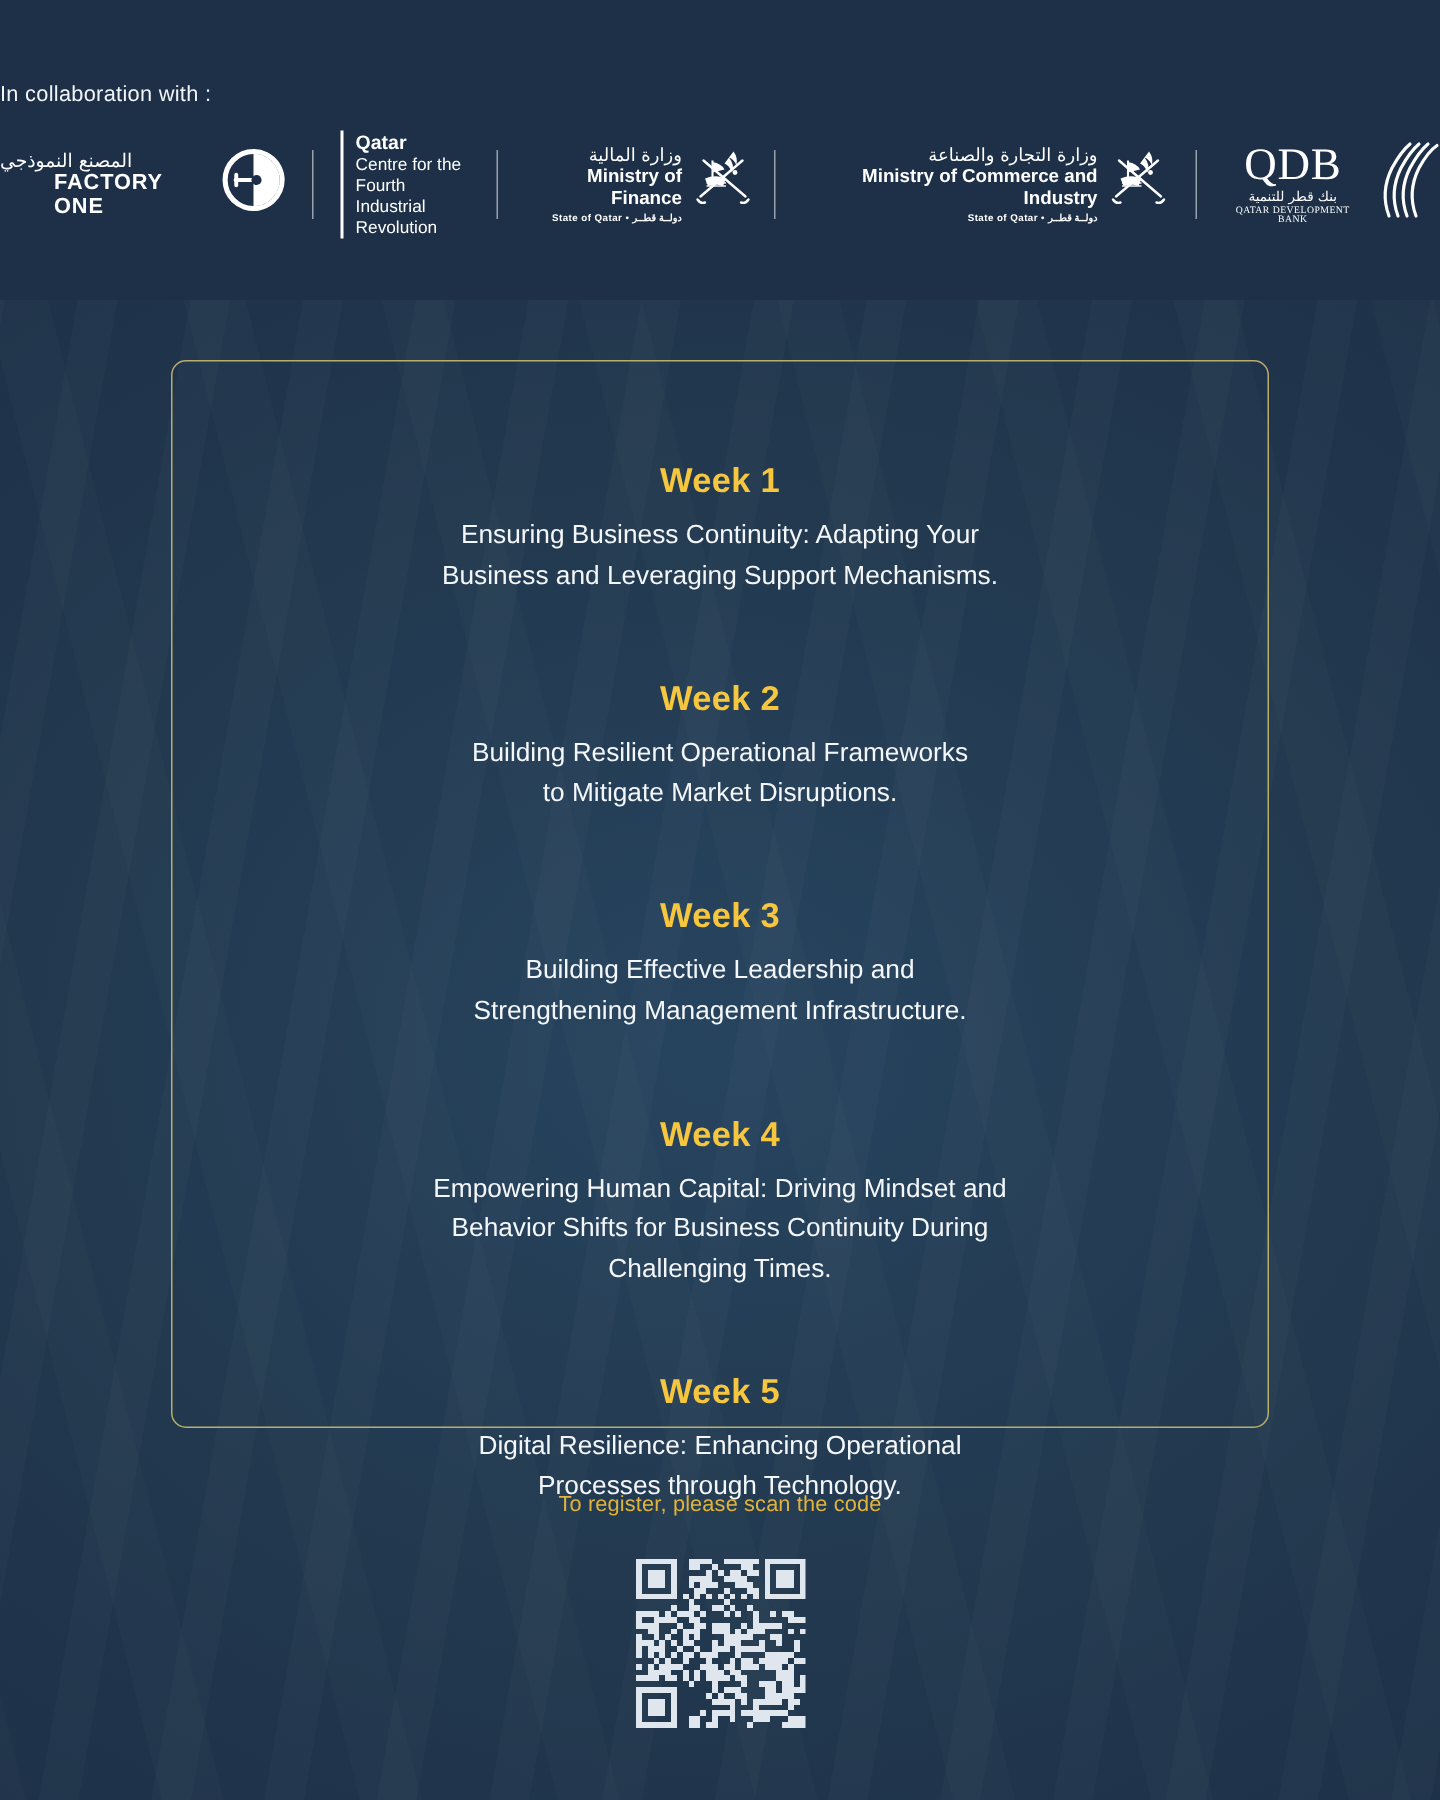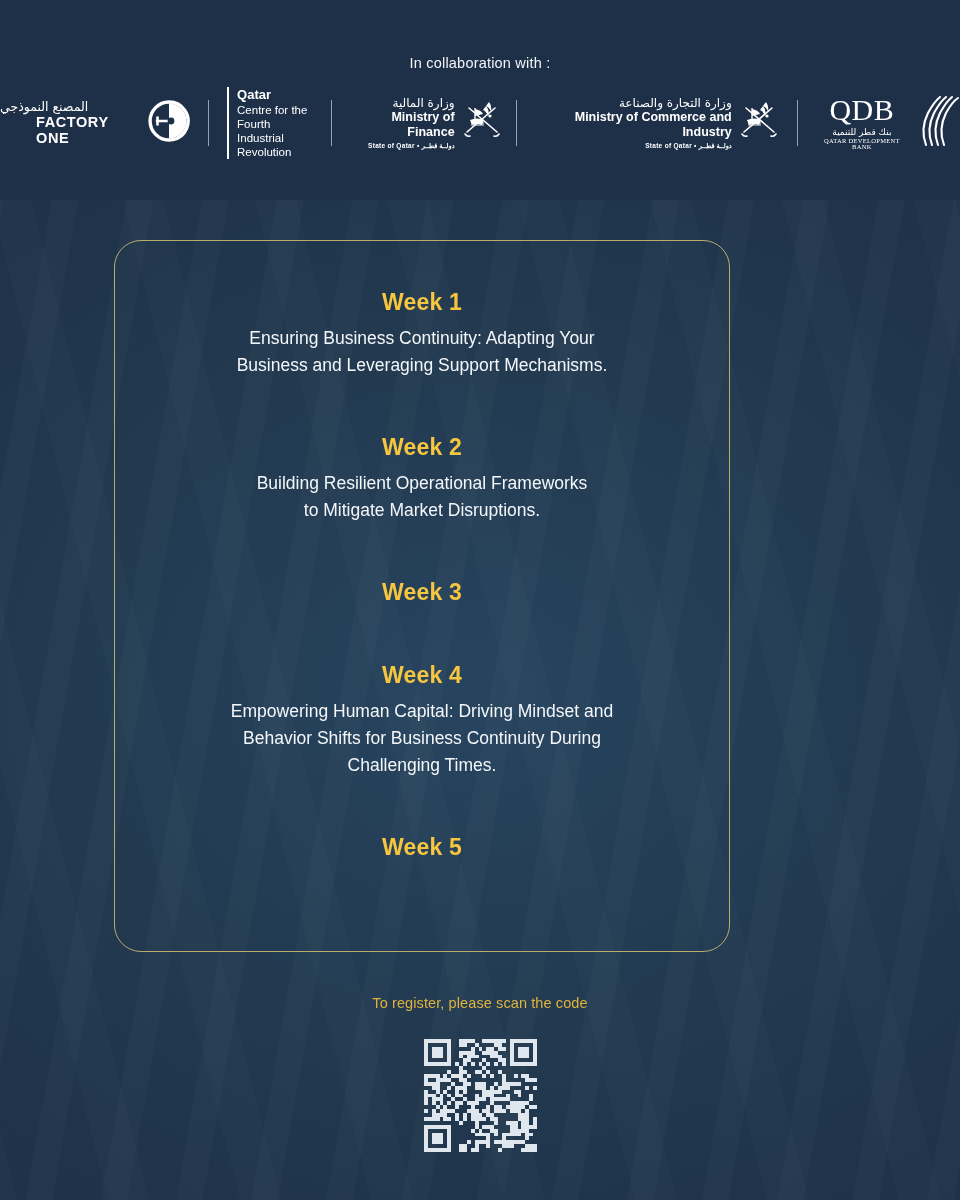--- a/index.html
+++ b/index.html
@@ -45,21 +45,20 @@
     background:#1e3048;
     pointer-events:none;
   }
 
   
   .header {
     position:absolute; left:0; right:0; top:0; height:185px;
     z-index:5;
   }
   .collab-text {
-    text-align:center;
     color:#f2f5f8;
     font-size:14.5px;
     letter-spacing:.2px;
     padding-top:55px;
   }
   .logo-row {
     display:flex; align-items:center; justify-content:center;
     gap:0px;
     margin-top:16px;
   }
@@ -93,25 +92,25 @@
   .logo-qdb { display:flex; align-items:center; gap:8px; }
   .qdb-txt { text-align:center; line-height:1; }
   .qdb-main { color:#fff; font-size:30px; font-family:"Liberation Serif", serif; letter-spacing:.5px; }
   .qdb-ar { color:#fff; font-size:9px; font-family:"DejaVu Sans", sans-serif; margin-top:3px; }
   .qdb-en { color:#fff; font-size:6.5px; font-family:"Liberation Serif", serif; letter-spacing:.3px; margin-top:1px; }
 
   
   .card {
     position:absolute;
     left:114px; top:240px;
-    width:616px; height:712px;
+    width:732px; height:712px;
     border:1px solid #b9ad6e;
-    border-radius:27px;
+    border-radius:10px;
     z-index:4;
-    padding:26px 40px 0 40px;
+    padding:44px 40px 0 40px;
   }
   .week { text-align:center; }
   .week-title {
     color:#f7c63f;
     font-size:23px;
     font-weight:bold;
     letter-spacing:.2px;
   }
   .week-desc {
     color:#f4f7fa;
@@ -263,31 +262,35 @@
     </div>
 
     <div class="week w-gap">
       <div class="week-title">Week 2</div>
       <div class="week-desc">Building Resilient Operational Frameworks
 to Mitigate Market Disruptions.</div>
     </div>
 
     <div class="week w-gap">
       <div class="week-title">Week 3</div>
+      <div class="week-desc">Building Effective Leadership and
+Strengthening Management Infrastructure.</div>
     </div>
 
     <div class="week w-gap">
       <div class="week-title">Week 4</div>
       <div class="week-desc">Empowering Human Capital: Driving Mindset and
 Behavior Shifts for Business Continuity During
 Challenging Times.</div>
     </div>
 
     <div class="week w-gap">
       <div class="week-title">Week 5</div>
+      <div class="week-desc">Digital Resilience: Enhancing Operational
+Processes through Technology.</div>
     </div>
 
   </div>
 
   <div class="footer">
     <div class="register">To register, please scan the code</div>
 
     <div class="qr-wrap">
       <svg class="qr" id="qr-svg" width="113" height="113" viewBox="0 0 29 29" shape-rendering="crispEdges">
           <rect x="0" y="0" width="1" height="1" fill="#dfe6ed"></rect>

